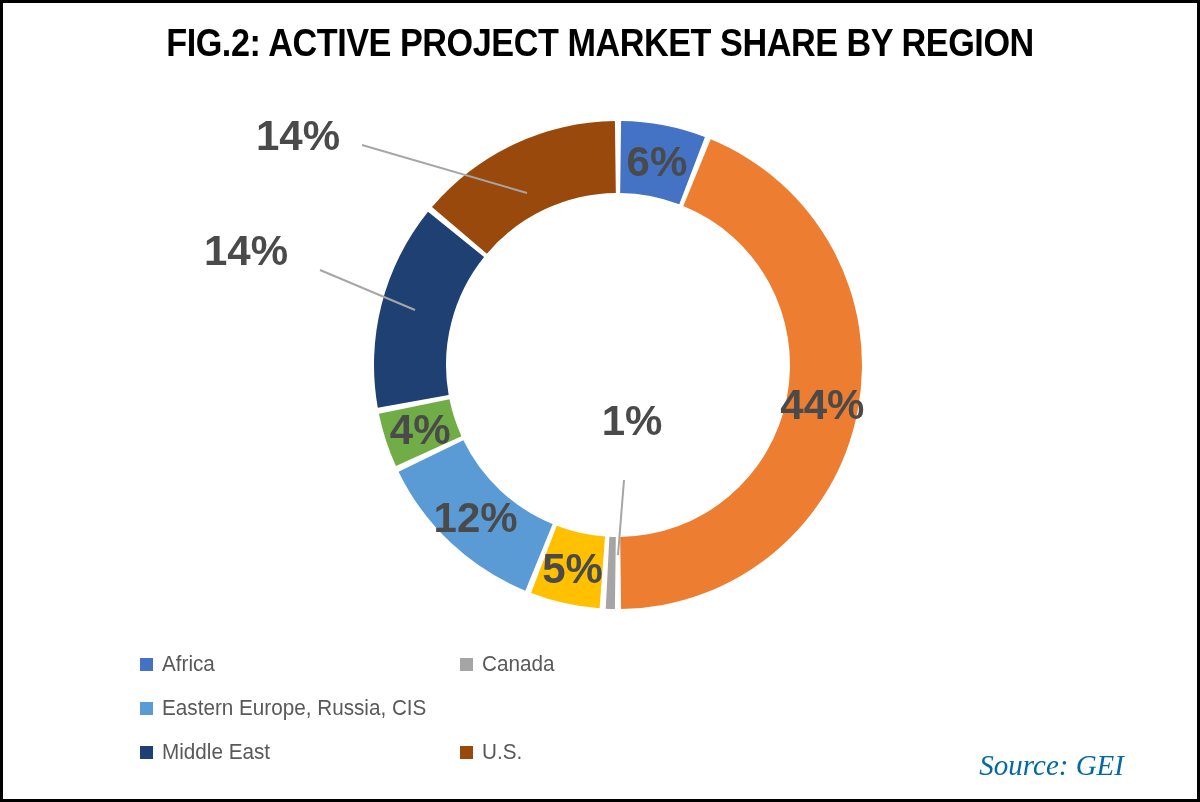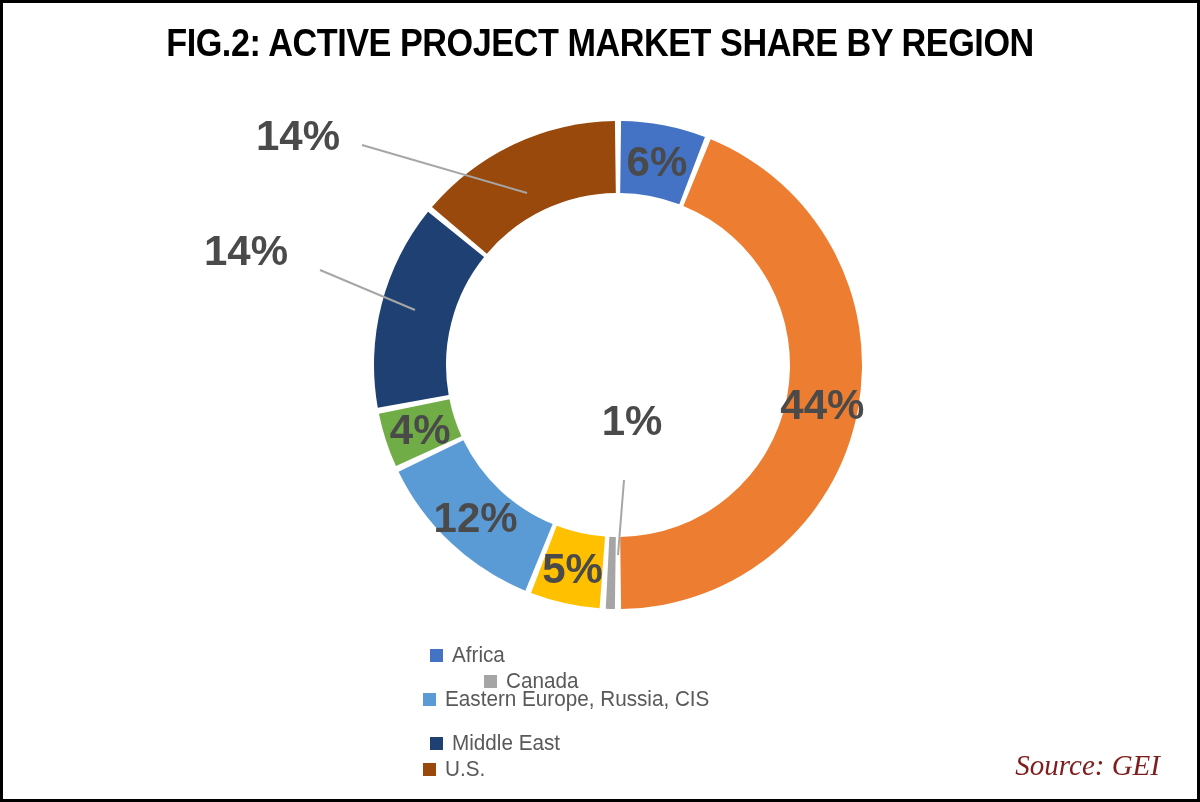--- a/index.html
+++ b/index.html
@@ -69,53 +69,52 @@
   #legend {
     position: absolute;
     left: 140px;
     top: 642px;
     width: 900px;
   }
   .legend-row {
     display: flex;
     align-items: center;
     height: 44px;
-    flex-direction: column;
   }
   .legend-item {
     display: flex;
     align-items: center;
     white-space: nowrap;
   }
   .legend-item.col1 { width: 320px; }
   .legend-item.col2 { width: 335px; }
-  .legend-item.col3 { width: 245px; margin-left: 32px; }
+  .legend-item.col3 { width: 245px; }
   .legend-swatch {
     width: 13px;
     height: 13px;
     margin-right: 9px;
     flex: 0 0 auto;
   }
   .legend-text {
     font-family: "Liberation Sans", sans-serif;
     font-size: 22px;
     color: #595959;
     transform: scaleX(0.94);
     transform-origin: left center;
   }
 
   
   #source-note {
     position: absolute;
-    right: 40px;
+    right: 76px;
     bottom: 20px;
     font-family: "Liberation Serif", serif;
     font-style: italic;
     font-size: 29px;
-    color: #7f1d1d;
+    color: #0369a1;
   }
 </style>
 </head>
 <body>
 
 <div class="frame"></div>
 
 <div id="chart-title">FIG.2: ACTIVE PROJECT MARKET SHARE BY REGION</div>
 
 <div id="donut-plot">

